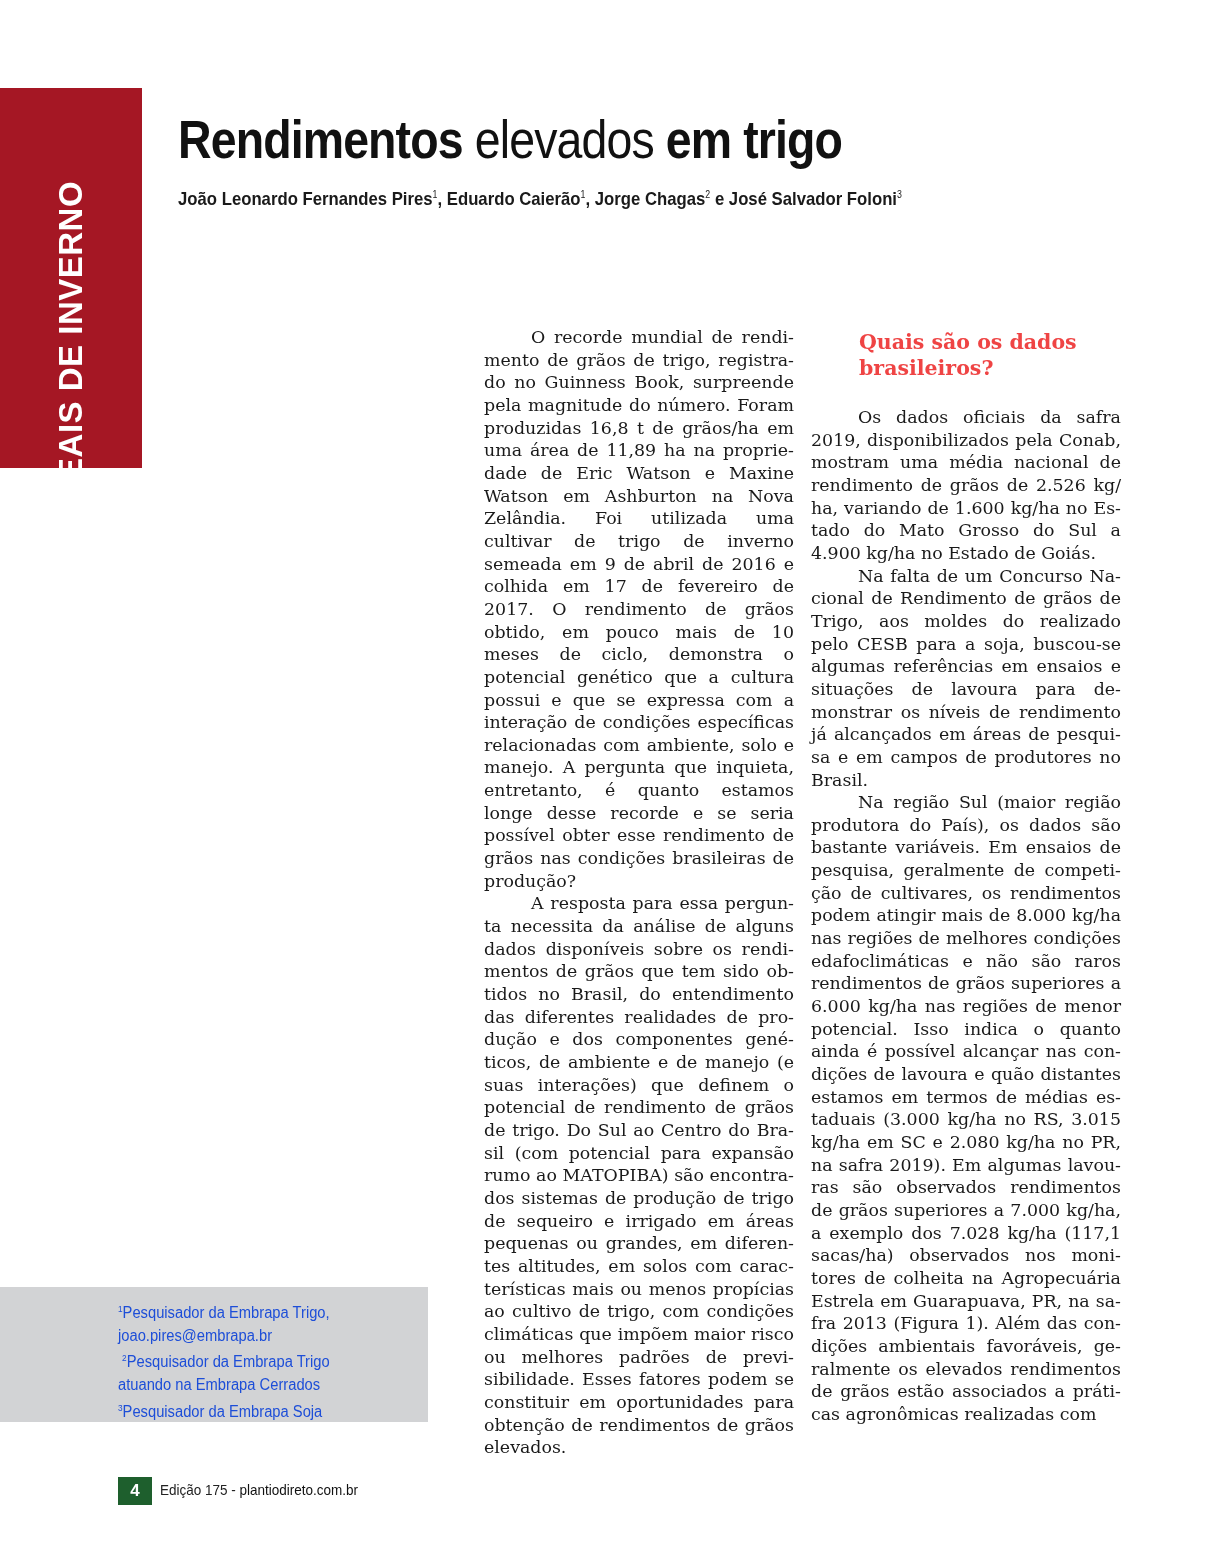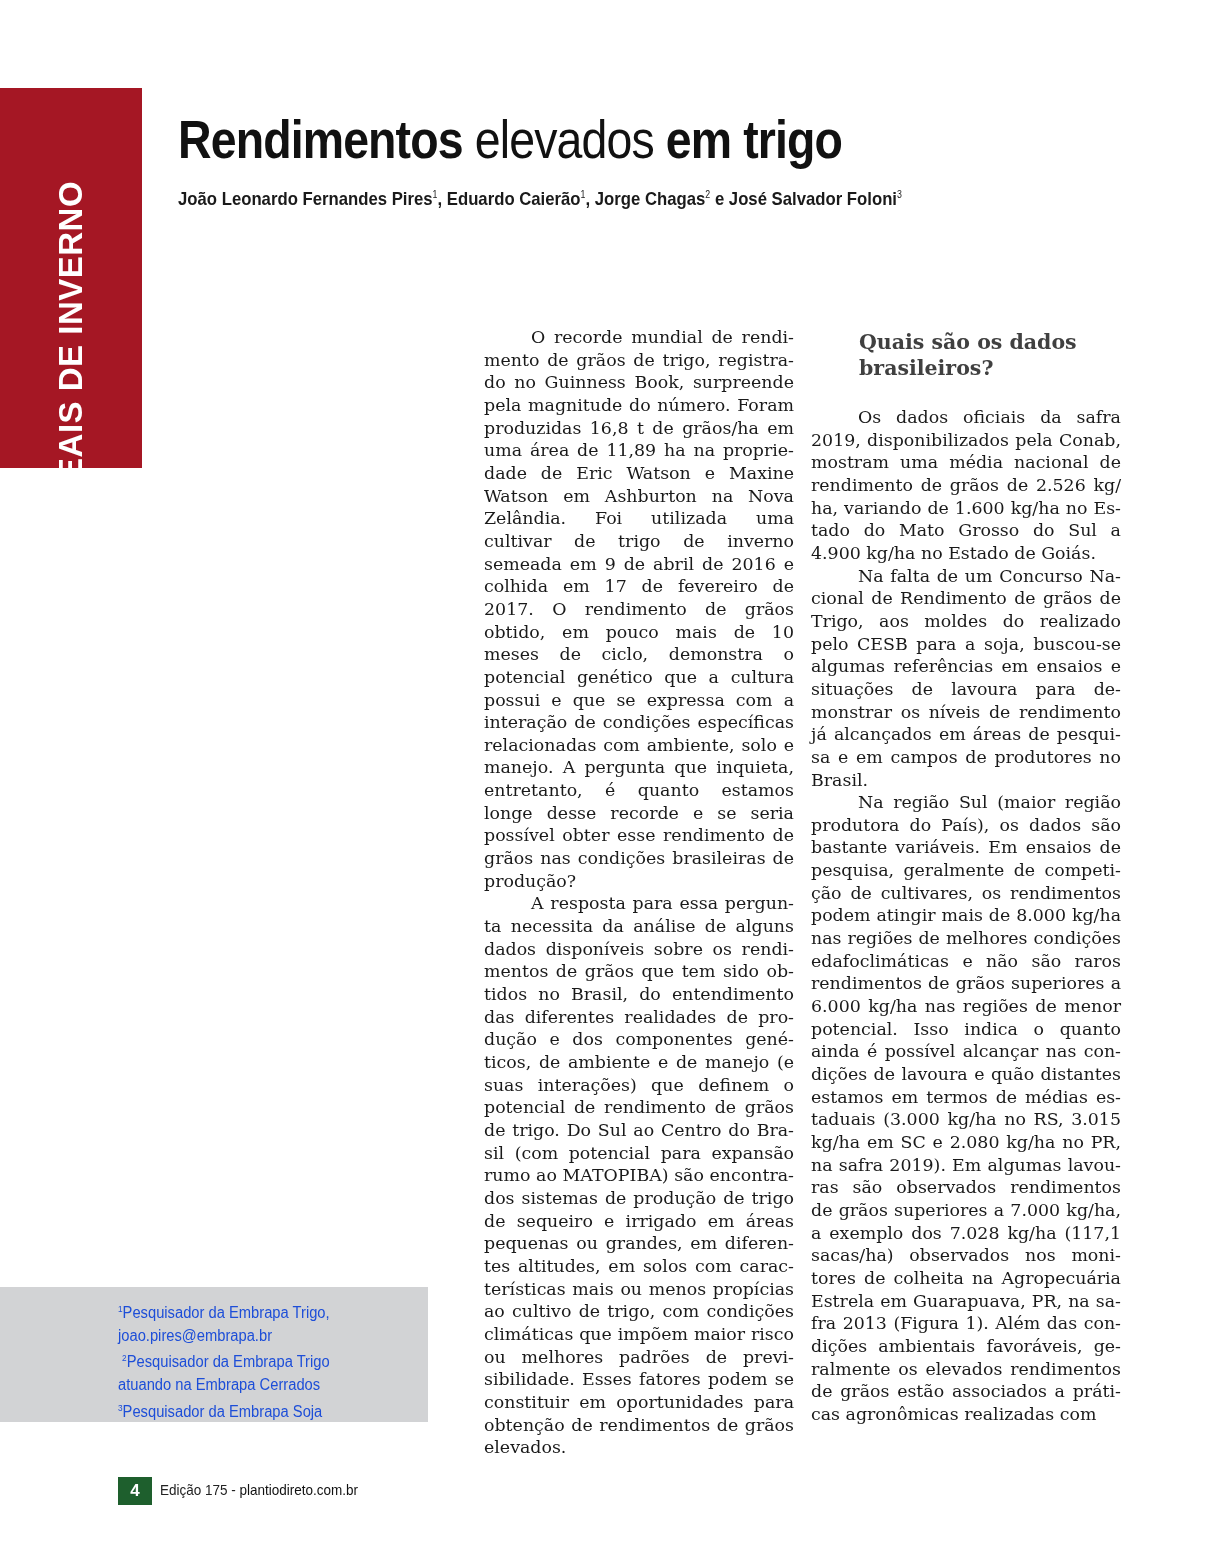--- a/index.html
+++ b/index.html
@@ -38,21 +38,21 @@
     font-family: "DejaVu Serif", "Liberation Serif", serif;
     font-size: 17.4px; line-height: 22.65px; color: #1a1a1a;
     text-align: justify; hyphens: manual;
   }
   .col p { margin: 0; text-indent: 47px; }
   .col1 { left: 484px; }
   .col2 { left: 811px; }
   .subhead {
     margin: 0 0 25px 48px; text-indent: 0;
     font-family: "DejaVu Serif", serif; font-weight: bold;
-    font-size: 20.5px; line-height: 26px; color: #404040; text-align: left;
+    font-size: 20.5px; line-height: 26px; color: #ef4444; text-align: left;
   }
   .col2 .subhead { margin-top: 3px; }
   .footnote-box {
     position: absolute; left: 0; top: 1287px; width: 428px; height: 135px;
     background: #d2d3d5;
   }
   .footnotes {
     position: absolute; left: 118px; top: 1298px; width: 300px;
     font-family: "Liberation Sans", sans-serif; font-size: 16px; line-height: 22.5px;
     color: #1d4ed8; white-space: nowrap;

